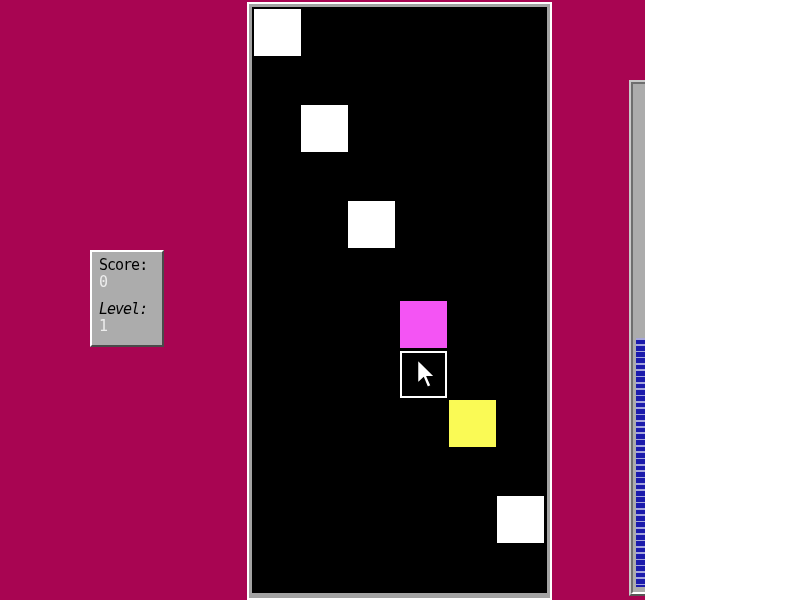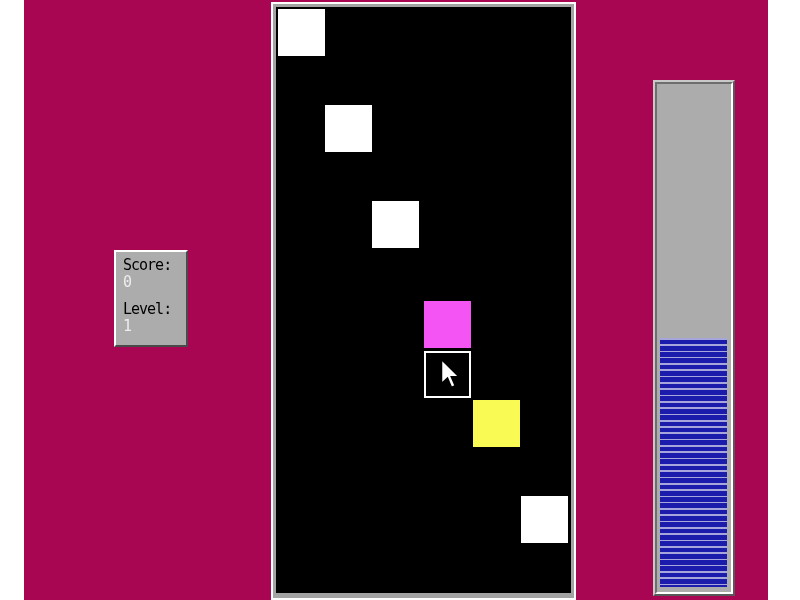--- a/index.html
+++ b/index.html
@@ -1,19 +1,18 @@
 <!DOCTYPE html>
 <html><head>
 <meta charset="utf-8">
 <style>
   html,body { margin:0; padding:0; }
   .stage {
-    position:relative; width:744px; height:600px; overflow:hidden;
+    position:relative; width:645px; height:600px; overflow:hidden;
     font-family:"DejaVu Sans Mono","Liberation Mono",monospace;
-    margin-left:24px;
   }
 
   
   .score-panel {
     position:absolute; left:90px; top:250px; width:74px; height:97px;
     box-sizing:border-box;
     border-top:2px solid #FFFFFF; border-left:2px solid #FFFFFF;
     border-right:2px solid #4A4A4A; border-bottom:2px solid #4A4A4A;
     padding:5px 0 0 7px;
   }
@@ -45,21 +44,21 @@
   .meter-fill { position:absolute; left:3px; right:4px; bottom:5px; }
 </style>
 </head>
 <body>
 
 <div class="stage" style="background: rgb(168, 5, 82);">
 
   <div class="score-panel" style="background: rgb(172, 172, 172);">
     <div class="lbl" style="color: rgb(0, 0, 0);">Score:</div>
     <div class="val" style="color: rgb(237, 237, 237);">0</div>
-    <div class="lbl" style="color: rgb(0, 0, 0);">Level:</div>
+    <div class="lbl" style="color: rgb(0, 0, 0); font-style: italic;">Level:</div>
     <div class="val" style="color: rgb(237, 237, 237);">1</div>
   </div>
 
   <div class="board-frame">
     <div class="board" id="board">
       <div class="square" style="left: 2px; top: 2px; background: rgb(255, 255, 255);"></div>
         <div class="square" style="left: 49px; top: 98px; background: rgb(255, 255, 255);"></div>
         <div class="square" style="left: 96px; top: 194px; background: rgb(255, 255, 255);"></div>
         <div class="square" style="left: 148px; top: 294px; background: rgb(244, 84, 244);"></div>
         <div class="square selected" style="left: 148px; top: 344px; background: rgb(0, 0, 0);"></div>

